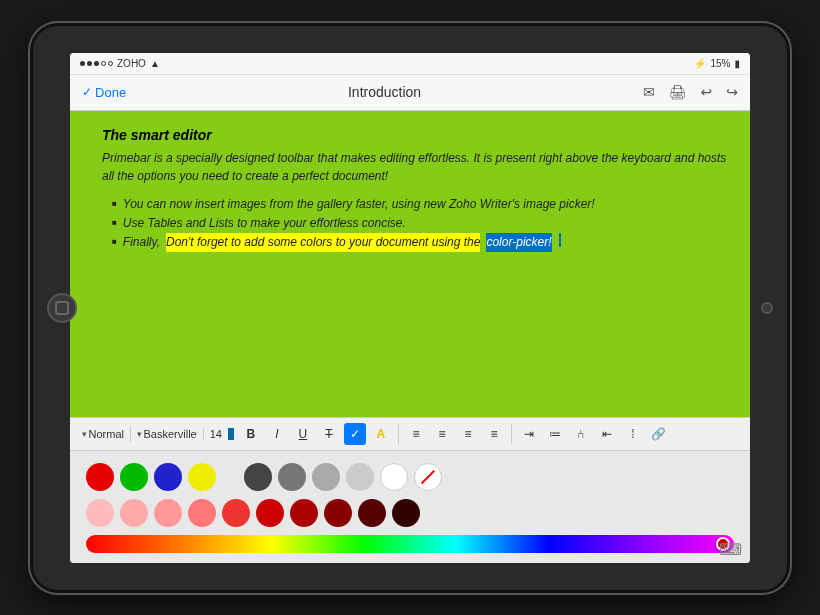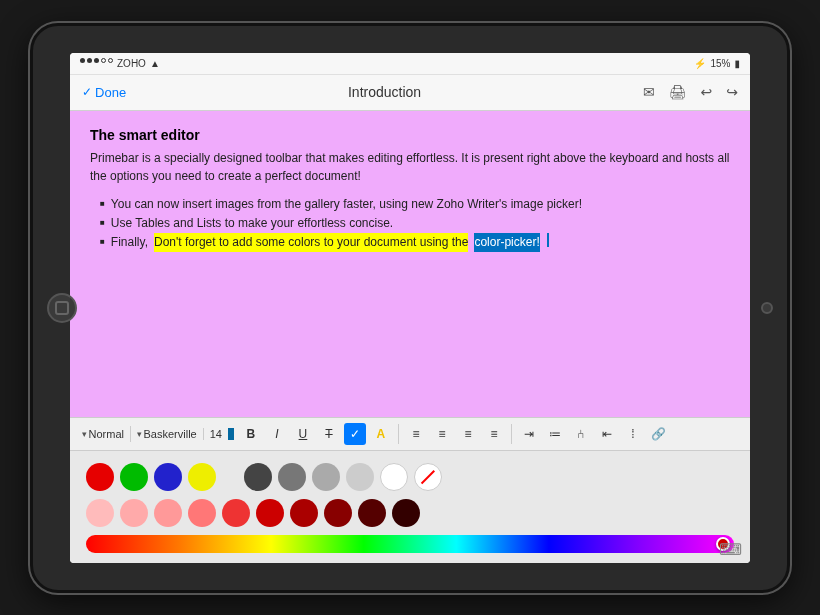--- a/index.html
+++ b/index.html
@@ -76,21 +76,21 @@
       background: #f7f7f7;
       height: 22px;
       display: flex;
       align-items: center;
       justify-content: space-between;
       padding: 0 10px;
       border-bottom: 1px solid #e0e0e0;
       font-size: 10px;
       color: #333;
     }
-    .status-left { display: flex; align-items: flex-start; gap: 4px; }
+    .status-left { display: flex; align-items: center; gap: 4px; }
     .status-center { font-weight: 500; font-size: 11px; margin-top: 35px; }
     .status-right { display: flex; align-items: center; gap: 4px; }
     .signal-dots { display: flex; gap: 2px; }
     .signal-dot { width: 5px; height: 5px; border-radius: 50%; background: #333; }
     .signal-dot.empty { background: transparent; border: 1px solid #333; }
 
     
     .app-toolbar {
       background: #f7f7f7;
       height: 36px;
@@ -119,23 +119,24 @@
     .toolbar-icons {
       display: flex;
       gap: 14px;
       align-items: center;
     }
     .toolbar-icon { font-size: 14px; color: #555; cursor: pointer; }
 
     
     .doc-area {
       flex: 1;
-      background: #f0abfc;
-      padding: 16px 20px 8px 20px;
+      background: #84cc16;
+      padding: 16px 20px 8px 32px;
       overflow: hidden;
+      font-style: italic;
     }
     .doc-title {
       font-size: 14px;
       font-weight: bold;
       margin-bottom: 6px;
       color: #000;
     }
     .doc-body {
       font-size: 12px;
       color: #222;

